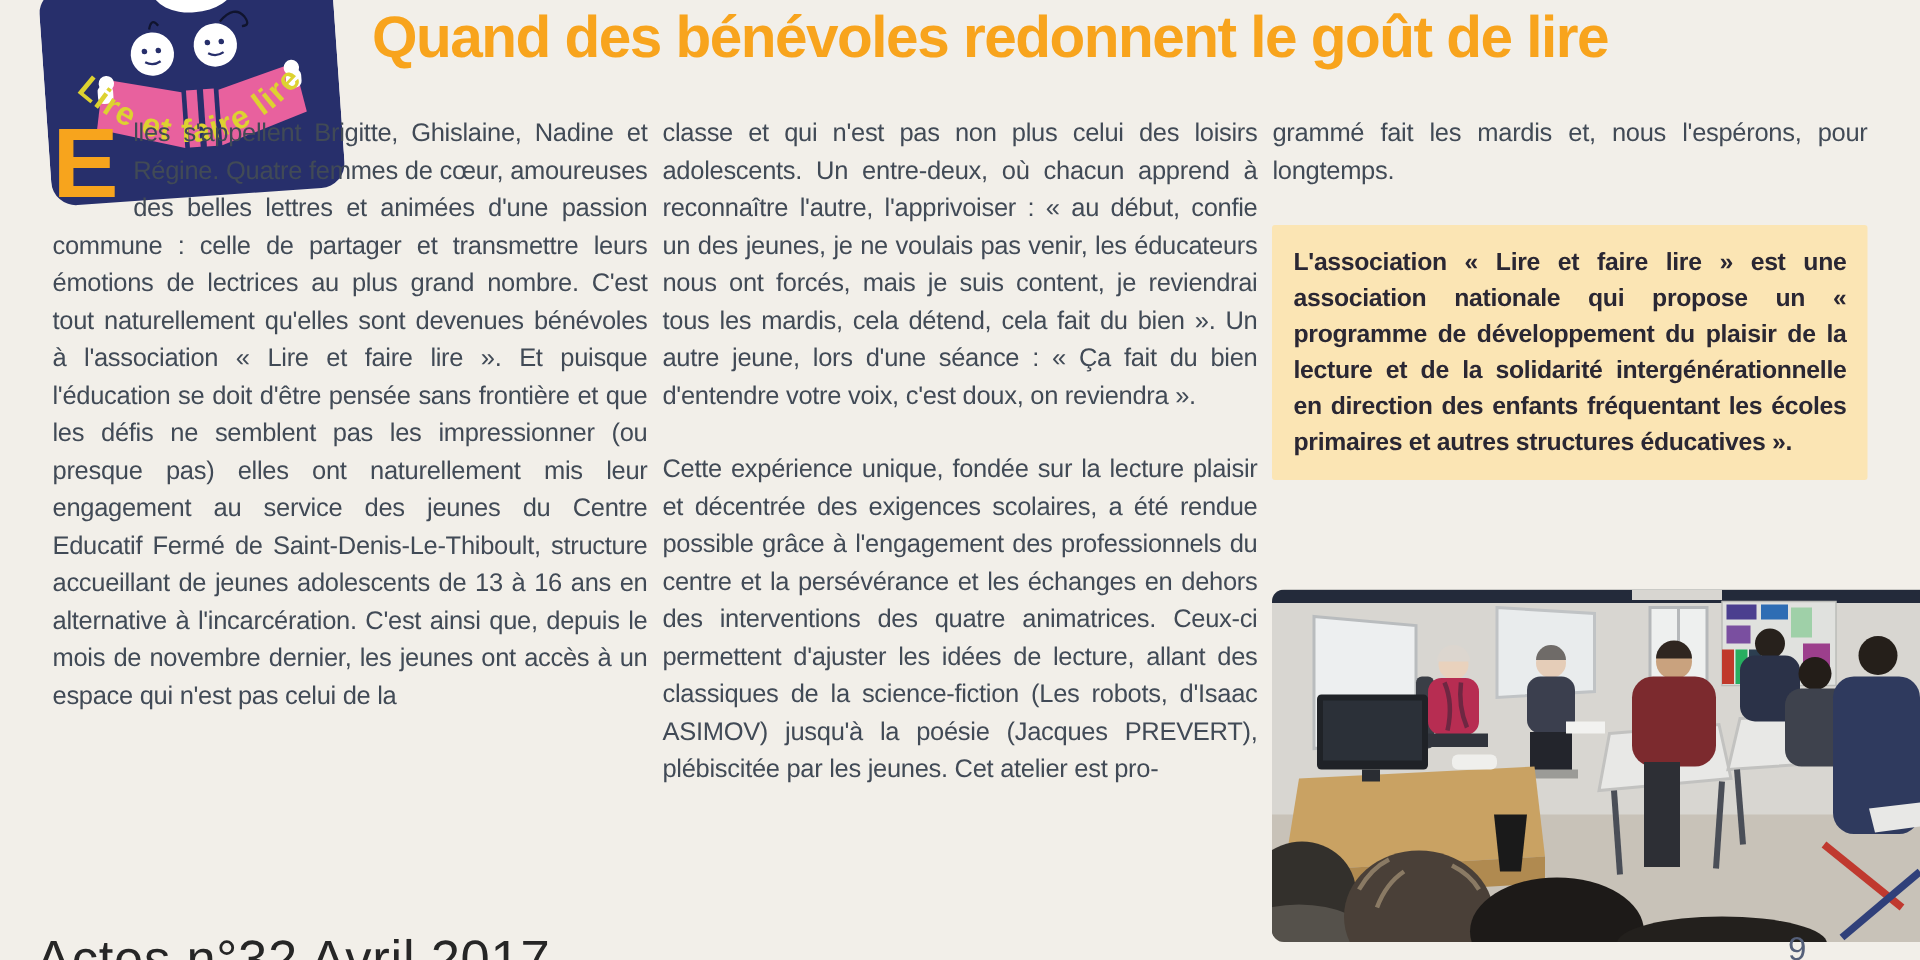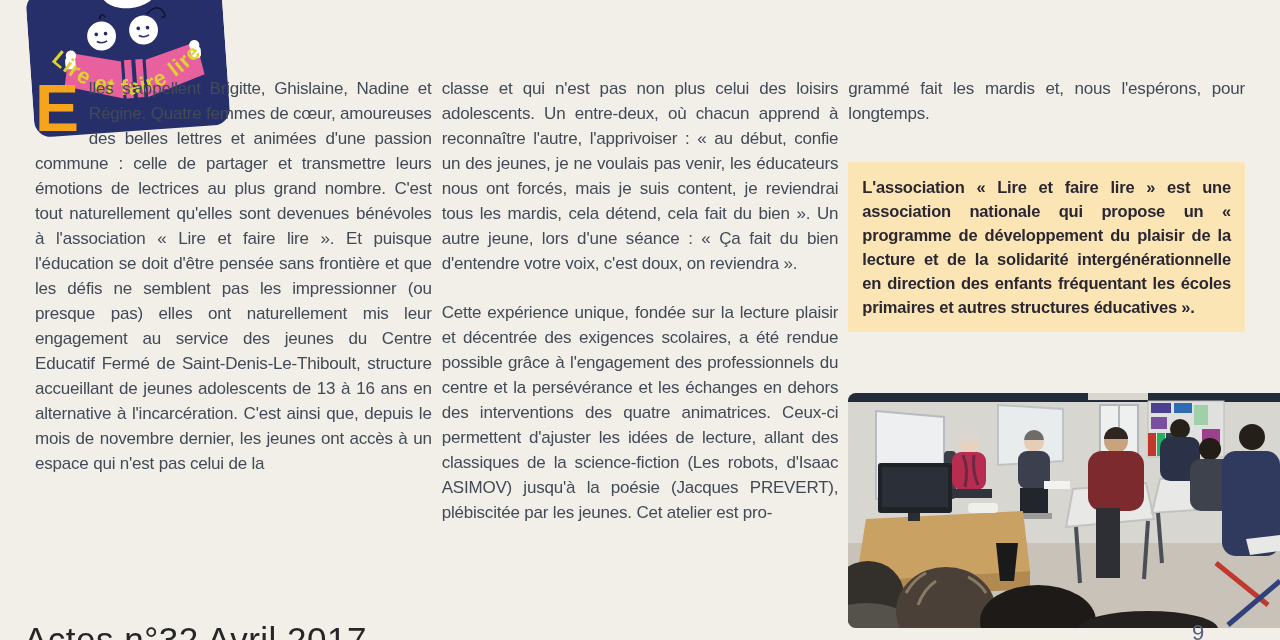--- a/index.html
+++ b/index.html
@@ -28,21 +28,21 @@
   .col p{
     margin:0 0 24px 0;font-size:17px;line-height:25px;
     text-align:justify;letter-spacing:-0.2px;color:#414a56;
   }
   .dropcap{
     float:left;color:#f7a41d;font-weight:700;
     font-size:66px;line-height:56px;padding:4px 10px 0 0;
   }
   
   .infobox{
-    margin-top:36px;background:#fbe5b4;border-radius:2px;
+    margin-top:24px;background:#fbe5b4;border-radius:2px;
     padding:13px 14px;
   }
   .infobox p{
     margin:0;font-size:16.5px;line-height:24px;font-weight:700;
     color:#2a2733;text-align:justify;letter-spacing:-0.2px;
   }
   
   .photo{
     position:absolute;left:848px;top:393px;width:432px;height:235px;
     margin:0;border-radius:8px 0 0 8px;overflow:hidden;background:#d6d4cf;
@@ -105,20 +105,21 @@
         </g>
 
         <path id="logoArc" d="M 16,62 Q 95,148 176,60" fill="none"></path>
         <text font-size="21" font-weight="700" fill="#ddd230" letter-spacing="1">
           <textPath href="#logoArc" startOffset="6">Lire et faire lire</textPath>
         </text>
       </g>
     </svg>
   </div>
 
+  <h1 class="title">Quand des bénévoles redonnent le goût de lire</h1>
 
   <div class="columns">
     <div class="col">
       <p><span class="dropcap">E</span><span>lles s'appellent Brigitte, Ghislaine, Nadine et Régine. Quatre femmes de cœur, amoureuses des belles lettres et animées d'une passion commune : celle de partager et transmettre leurs émotions de lectrices au plus grand nombre. C'est tout naturellement qu'elles sont devenues bénévoles à l'association « Lire et faire lire ». Et puisque l'éducation se doit d'être pensée sans frontière et que les défis ne semblent pas les impressionner (ou presque pas) elles ont naturellement mis leur engagement au service des jeunes du Centre Educatif Fermé de Saint-Denis-Le-Thiboult, structure accueillant de jeunes adolescents de 13 à 16 ans en alternative à l'incarcération. C'est ainsi que, depuis le mois de novembre dernier, les jeunes ont accès à un espace qui n'est pas celui de la</span></p>
     </div>
     <div class="col">
       <p>classe et qui n'est pas non plus celui des loisirs adolescents. Un entre-deux, où chacun apprend à reconnaître l'autre, l'apprivoiser : « au début, confie un des jeunes, je ne voulais pas venir, les éducateurs nous ont forcés, mais je suis content, je reviendrai tous les mardis, cela détend, cela fait du bien ». Un autre jeune, lors d'une séance : « Ça fait du bien d'entendre votre voix, c'est doux, on reviendra ».</p>
       <p>Cette expérience unique, fondée sur la lecture plaisir et décentrée des exigences scolaires, a été rendue possible grâce à l'engagement des professionnels du centre et la persévérance et les échanges en dehors des interventions des quatre animatrices. Ceux-ci permettent d'ajuster les idées de lecture, allant des classiques de la science-fiction (Les robots, d'Isaac ASIMOV) jusqu'à la poésie (Jacques PREVERT), plébiscitée par les jeunes. Cet atelier est pro-</p>
     </div>
     <div class="col">

